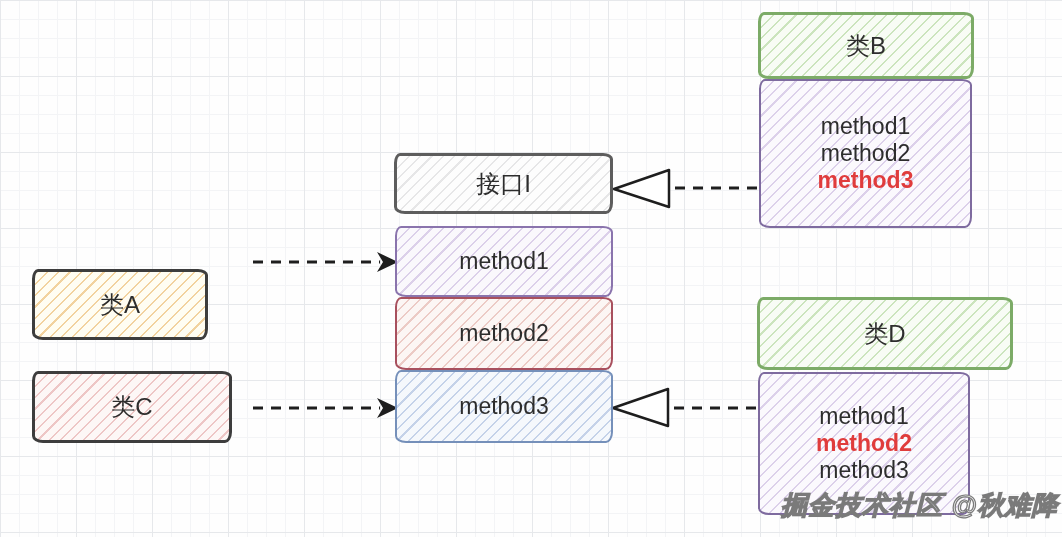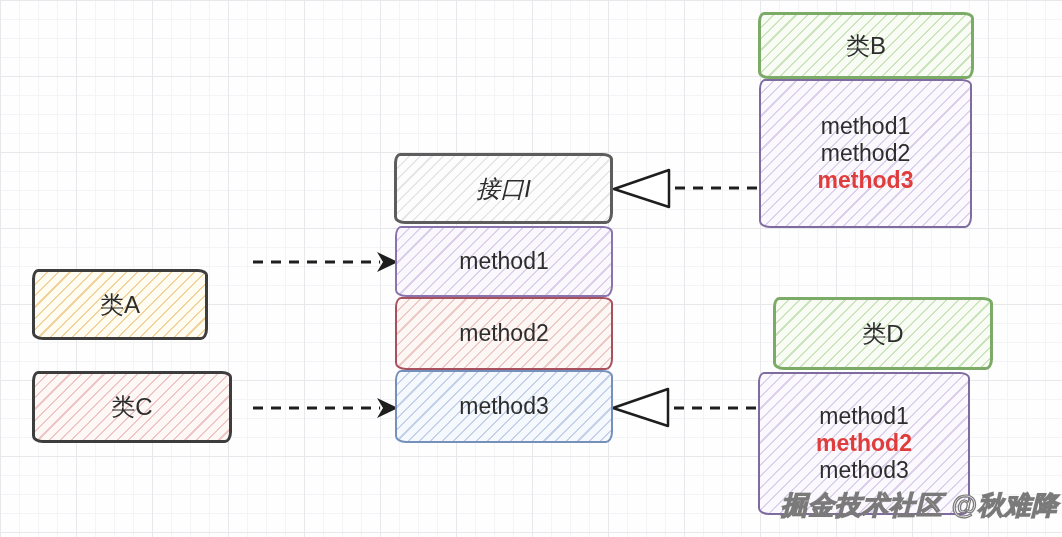--- a/index.html
+++ b/index.html
@@ -24,42 +24,42 @@
 
   
   .class-a{left:32px;top:226px;width:176px;height:71px;border:3px solid #3d3d3d;
     background-color:#fffdf2;
     background-image:repeating-linear-gradient(135deg,rgba(231,175,90,.55) 0 1.5px,transparent 1.5px 8px);margin-top:43px;}
   .class-c{left:32px;top:371px;width:200px;height:72px;border:3px solid #3d3d3d;
     background-color:#fdf7f6;
     background-image:repeating-linear-gradient(135deg,rgba(219,139,139,.45) 0 1.5px,transparent 1.5px 8px);}
 
   
-  .iface-header{left:394px;top:153px;width:219px;height:71px;border:3px solid #5d5d5d;
+  .iface-header{left:394px;top:153px;width:219px;height:61px;border:3px solid #5d5d5d;
     background-color:#fdfdfd;
-    background-image:repeating-linear-gradient(135deg,rgba(150,150,155,.22) 0 1.5px,transparent 1.5px 8px);font-style:italic;}
+    background-image:repeating-linear-gradient(135deg,rgba(150,150,155,.22) 0 1.5px,transparent 1.5px 8px);}
   .if-m1{left:395px;top:226px;width:218px;height:71px;border:2.5px solid #8a74ad;
     background-color:#faf8fc;
     background-image:repeating-linear-gradient(135deg,rgba(163,133,199,.35) 0 1.5px,transparent 1.5px 8px);}
   .if-m2{left:395px;top:297px;width:218px;height:73px;border:2.5px solid #a8505e;
     background-color:#fcf6f4;
     background-image:repeating-linear-gradient(135deg,rgba(206,122,110,.35) 0 1.5px,transparent 1.5px 8px);}
   .if-m3{left:395px;top:370px;width:218px;height:73px;border:2.5px solid #7590ba;
     background-color:#f5f8fc;
     background-image:repeating-linear-gradient(135deg,rgba(124,153,204,.4) 0 1.5px,transparent 1.5px 8px);}
 
   
   .green-h{border:3px solid #7cab67;background-color:#f8fcf5;
     background-image:repeating-linear-gradient(135deg,rgba(149,199,121,.45) 0 1.5px,transparent 1.5px 8px);align-items:center;}
   .purple-b{border:2.5px solid #7e6b9f;background-color:#fbf9fd;
     background-image:repeating-linear-gradient(135deg,rgba(163,133,199,.35) 0 1.5px,transparent 1.5px 8px);
     flex-direction:column;font-size:23px;line-height:27px;}
   .class-b-header{left:758px;top:12px;width:216px;height:67px;}
   .class-b-body{left:759px;top:79px;width:213px;height:149px;}
-  .class-d-header{left:757px;top:297px;width:220px;height:73px;margin-left:16px;}
+  .class-d-header{left:757px;top:297px;width:256px;height:73px;}
   .class-d-body{left:758px;top:372px;width:212px;height:143px;}
 
   .hl{color:#e03c3c;font-weight:bold;}
 
   .connectors{position:absolute;left:0;top:0;}
   .dash{stroke:#1e1e1e;stroke-width:3;stroke-dasharray:10 8;fill:none;}
   .solidhead{fill:#1e1e1e;stroke:none;}
   .hollow{fill:#ffffff;stroke:#1e1e1e;stroke-width:2.5;stroke-linejoin:round;}
 
   .watermark{

